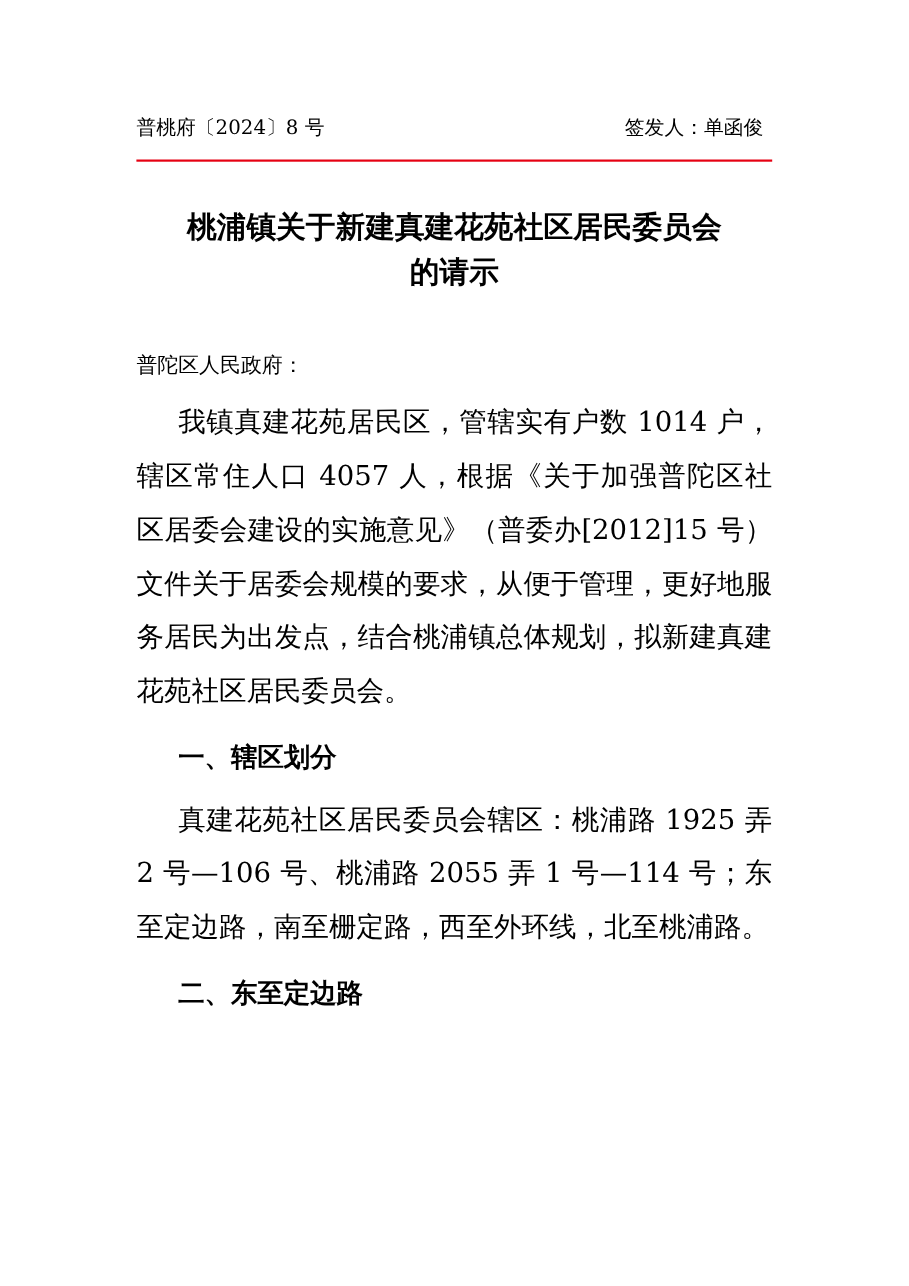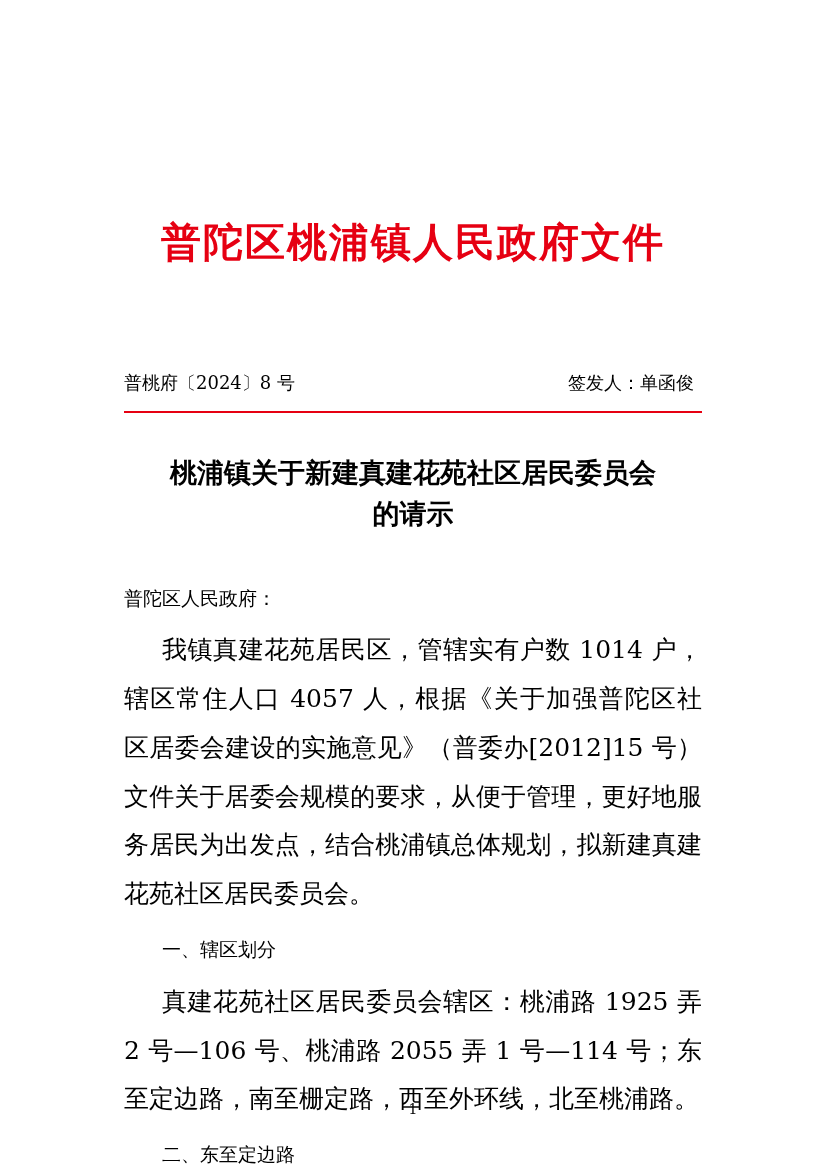--- a/index.html
+++ b/index.html
@@ -82,42 +82,41 @@
     padding-top: 10px;
     font-size: 25px;
     line-height: 1.95;
     text-align: justify;
     text-justify: inter-ideograph;
     text-indent: 38px;
   }
   .section-head {
     margin: 0;
     padding-top: 12px;
-    font-size: 19px;
+    font-size: 24px;
     line-height: 1.95;
-    font-weight: normal;
+    font-weight: bold;
     text-indent: 38px;
     font-family: "DejaVu Sans", "Liberation Sans", sans-serif;
   }
   .page-number {
     position: absolute;
     left: 0;
     right: 0;
     bottom: 52px;
     text-align: center;
     font-size: 14px;
     font-family: "DejaVu Serif", "Liberation Serif", serif;
   }
 </style>
 </head>
 <body>
 
 <div class="page">
 
-  <h1 class="doc-title">普陀区桃浦镇人民政府文件</h1>
 
   <div class="meta-row">
     <span class="meta-left">普桃府〔2024〕8 号</span>
     <span class="meta-right">签发人：单函俊</span>
   </div>
 
   <div class="red-rule"></div>
 
   <h2 class="subject">
     <span>桃浦镇关于新建真建花苑社区居民委员会</span>

